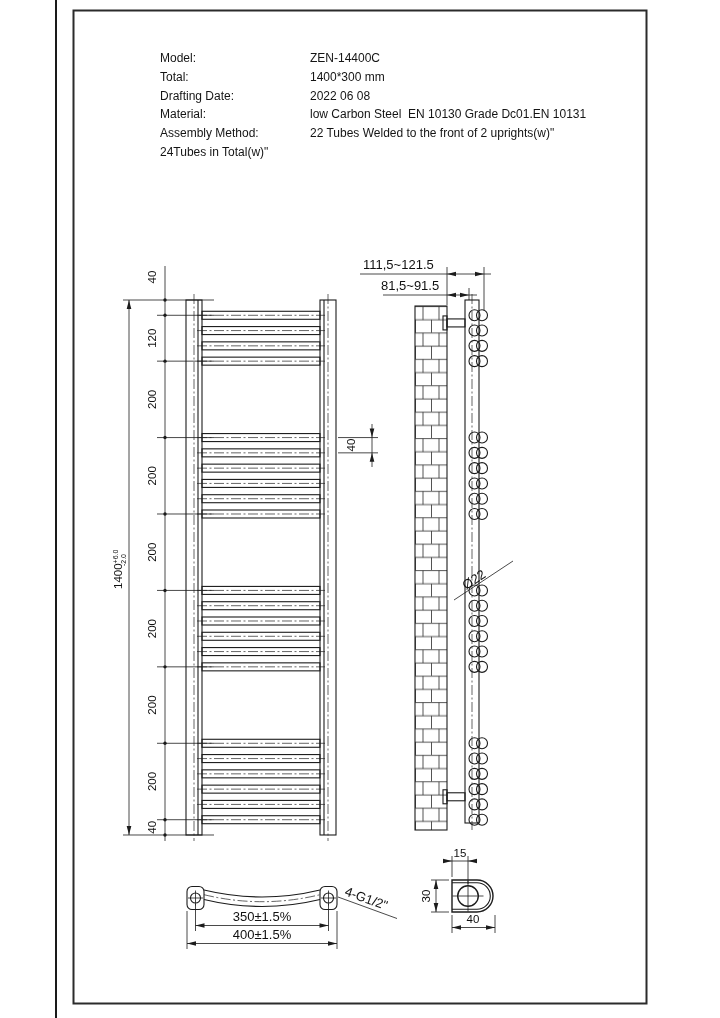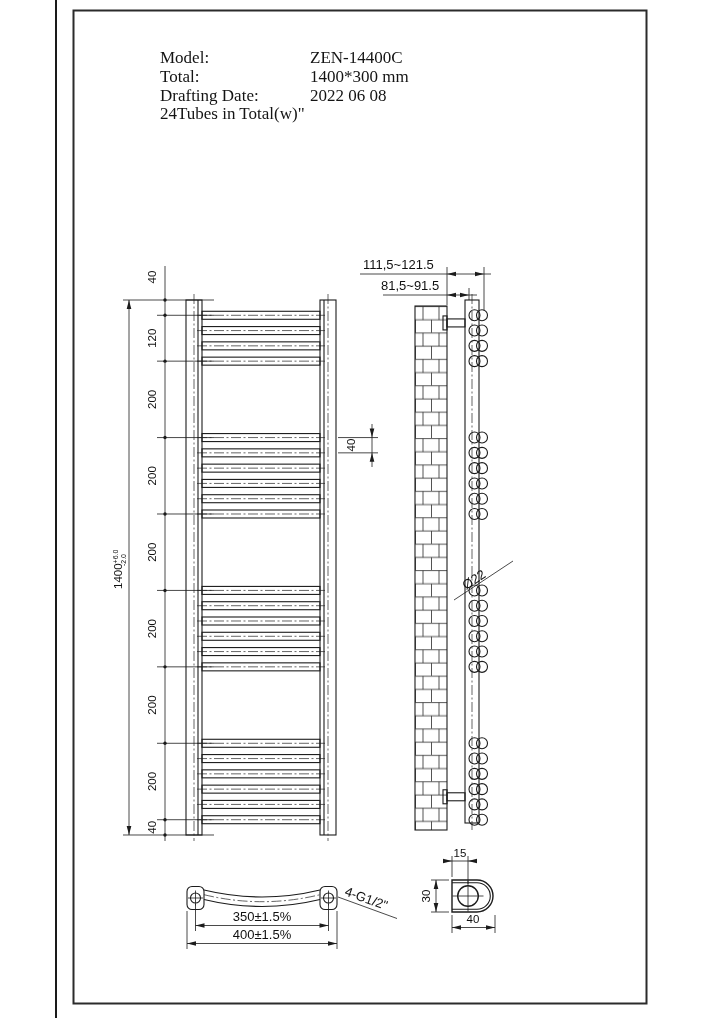--- a/index.html
+++ b/index.html
@@ -15,37 +15,39 @@
   .solid{fill:#1c1c1c;stroke:none;}
   .brickfill{fill:url(#brick);stroke:none;}
   text{fill:#101010;font-family:"Liberation Sans",sans-serif;}
   .dim{font-size:11.5px;}
   .dimL{font-size:13px;}
   .dimM{font-size:13px;}
   .dimS{font-size:11.5px;}
   .tol{font-size:7px;}
   
   .specs{position:absolute;left:160px;top:49px;width:470px;
-         font-family:Liberation Serif, serif;
-         font-size:17px;color:#141414;}
+         font-family:Liberation Sans, sans-serif;
+         font-size:12px;color:#141414;}
   .srow{height:18.8px;line-height:18.8px;white-space:nowrap;}
   .slabel{display:inline-block;width:150px;white-space:pre;}
   .sval{white-space:pre;}
   .pgap{display:inline-block;width:6px;}
 </style>
 </head>
 <body>
 
 <div id="page">
   <div id="scan-edge-left" class="page-edge"></div>
 
   <div class="specs">
     <div class="srow"><span class="slabel">Model:</span><span class="sval">ZEN-14400C</span></div>
     <div class="srow"><span class="slabel">Total:</span><span class="sval">1400*300 mm</span></div>
     <div class="srow"><span class="slabel">Drafting Date:</span><span class="sval">2022 06 08</span></div>
+    <div class="srow"><span class="slabel">Material:</span><span class="sval">low Carbon Steel  EN 10130 Grade Dc01.EN 10131</span></div>
+    <div class="srow"><span class="slabel">Assembly Method:</span><span class="sval">22 Tubes Welded to the front of 2 uprights(w)"</span></div>
     <div class="srow">24Tubes in Total(w)"</div>
   </div>
 
   <svg id="drawing" width="720" height="1018" viewBox="0 0 720 1018">
     <defs>
       <pattern id="brick" x="415" y="306" width="16" height="26.4" patternUnits="userSpaceOnUse">
         <path d="M0,0.6 H16 M0,13.8 H16 M8,0.6 V13.8 M0.5,13.8 V26.4" stroke="#2a2a2a" stroke-width="0.8" fill="none"></path>
       </pattern>
     </defs>
 

